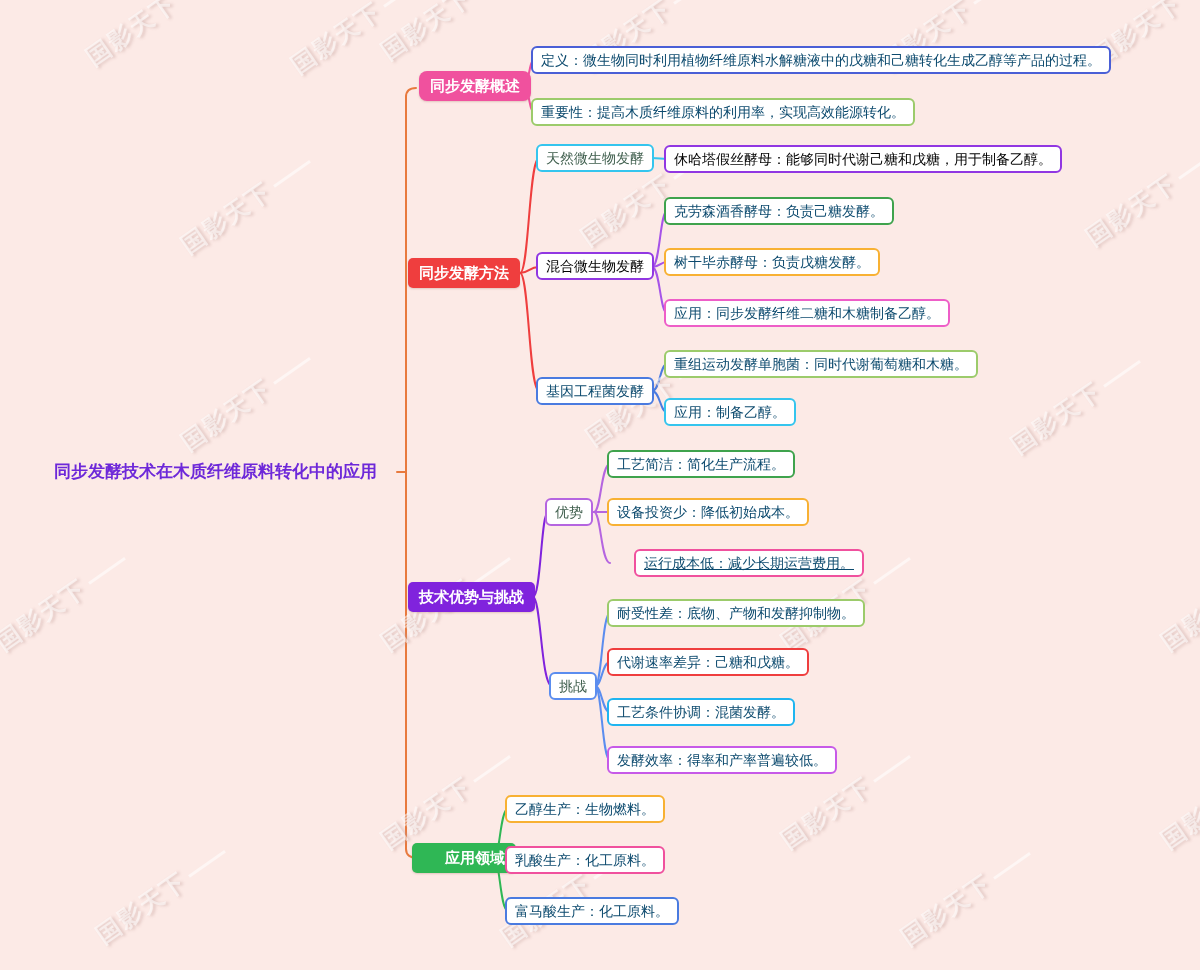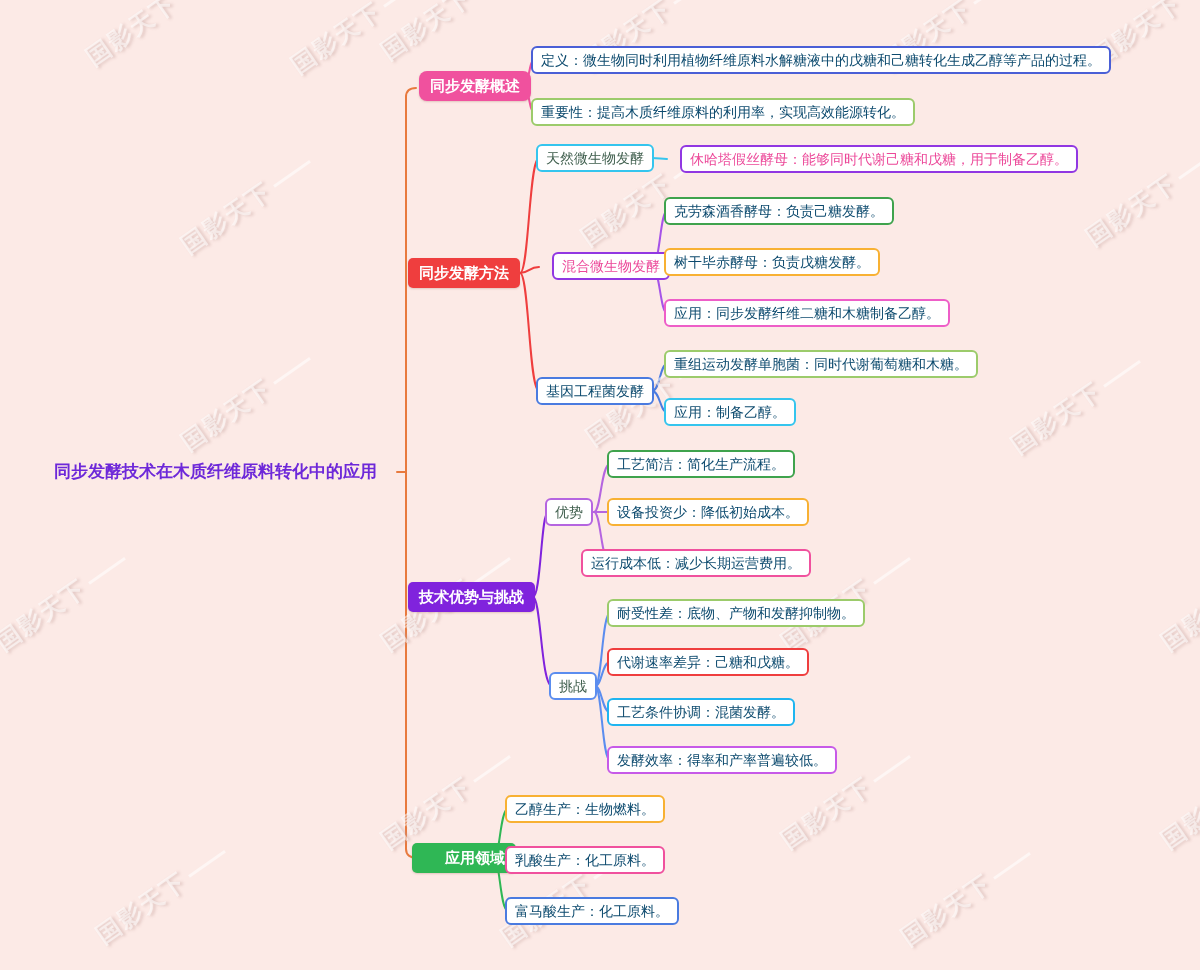--- a/index.html
+++ b/index.html
@@ -31,21 +31,21 @@
   }
   .bg-pink{background:#F0519E;} .bg-red{background:#EF3E3E;}
   .bg-purple{background:#8023DD;} .bg-green{background:#2FB755;padding-left:33px;}
   .bd-blue{border-color:#4A5FD6;}   .bd-ltgreen{border-color:#9CCB6B;}
   .bd-cyan{border-color:#35C5EE;}   .bd-purple{border-color:#9137E2;}
   .bd-green{border-color:#3FA34D;}  .bd-orange{border-color:#F8B133;}
   .bd-magenta{border-color:#EE5EC8;}.bd-blue2{border-color:#4A7BE0;}
   .bd-ltpurple{border-color:#B565E0;}.bd-pink{border-color:#F0519E;}
   .bd-red{border-color:#EF3E3E;}    .bd-skyblue{border-color:#1FB5F0;}
   .bd-violet{border-color:#C75AE8;} .bd-blue3{border-color:#5B8DEF;}
-  .tx-purple{color:#ec4899;margin-left:16px;} .tx-dark{color:#41604F;}
+  .tx-purple{color:#000000;} .tx-dark{color:#41604F;}
 </style>
 </head>
 <body>
 
 <div id="canvas">
 
   <span class="wm" style="left:75px;top:0px;">国影天下</span>
   <span class="wm" style="left:280px;top:8px;">国影天下</span>
   <span class="wm" style="left:370px;top:-6px;">国影天下</span>
   <span class="wm" style="left:570px;top:5px;">国影天下</span>
@@ -123,21 +123,21 @@
   <div class="leaf bd-orange" style="left:664px;top:248px;">树干毕赤酵母：负责戊糖发酵。</div>
   <div class="leaf bd-magenta" style="left:664px;top:299px;">应用：同步发酵纤维二糖和木糖制备乙醇。</div>
   <div class="sub bd-blue2" style="left:536px;top:377px;">基因工程菌发酵</div>
   <div class="leaf bd-ltgreen" style="left:664px;top:350px;">重组运动发酵单胞菌：同时代谢葡萄糖和木糖。</div>
   <div class="leaf bd-cyan" style="left:664px;top:398px;">应用：制备乙醇。</div>
 
   <div class="branch bg-purple" style="left:408px;top:582px;">技术优势与挑战</div>
   <div class="sub bd-ltpurple tx-dark" style="left:545px;top:498px;">优势</div>
   <div class="leaf bd-green" style="left:607px;top:450px;">工艺简洁：简化生产流程。</div>
   <div class="leaf bd-orange" style="left:607px;top:498px;">设备投资少：降低初始成本。</div>
-  <div class="leaf bd-pink" style="left:581px;top:549px;">运行成本低：减少长期运营费用。</div>
+  <div class="leaf bd-pink" style="left:634px;top:549px;text-decoration:underline;">运行成本低：减少长期运营费用。</div>
   <div class="sub bd-blue3 tx-dark" style="left:549px;top:672px;">挑战</div>
   <div class="leaf bd-ltgreen" style="left:607px;top:599px;">耐受性差：底物、产物和发酵抑制物。</div>
   <div class="leaf bd-red" style="left:607px;top:648px;">代谢速率差异：己糖和戊糖。</div>
   <div class="leaf bd-skyblue" style="left:607px;top:698px;">工艺条件协调：混菌发酵。</div>
   <div class="leaf bd-violet" style="left:607px;top:746px;">发酵效率：得率和产率普遍较低。</div>
 
   <div class="branch bg-green" style="left:412px;top:843px;">应用领域</div>
   <div class="leaf bd-orange" style="left:505px;top:795px;">乙醇生产：生物燃料。</div>
   <div class="leaf bd-pink" style="left:505px;top:846px;">乳酸生产：化工原料。</div>
   <div class="leaf bd-blue2" style="left:505px;top:897px;">富马酸生产：化工原料。</div>

